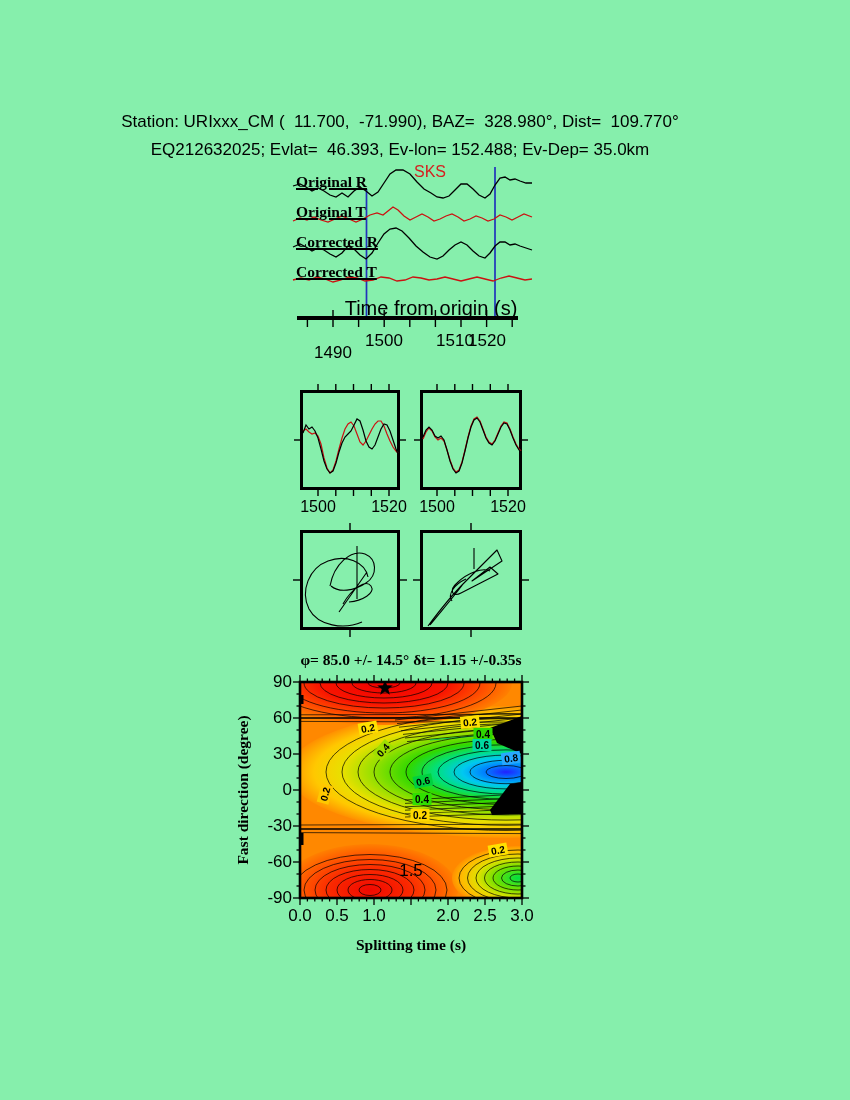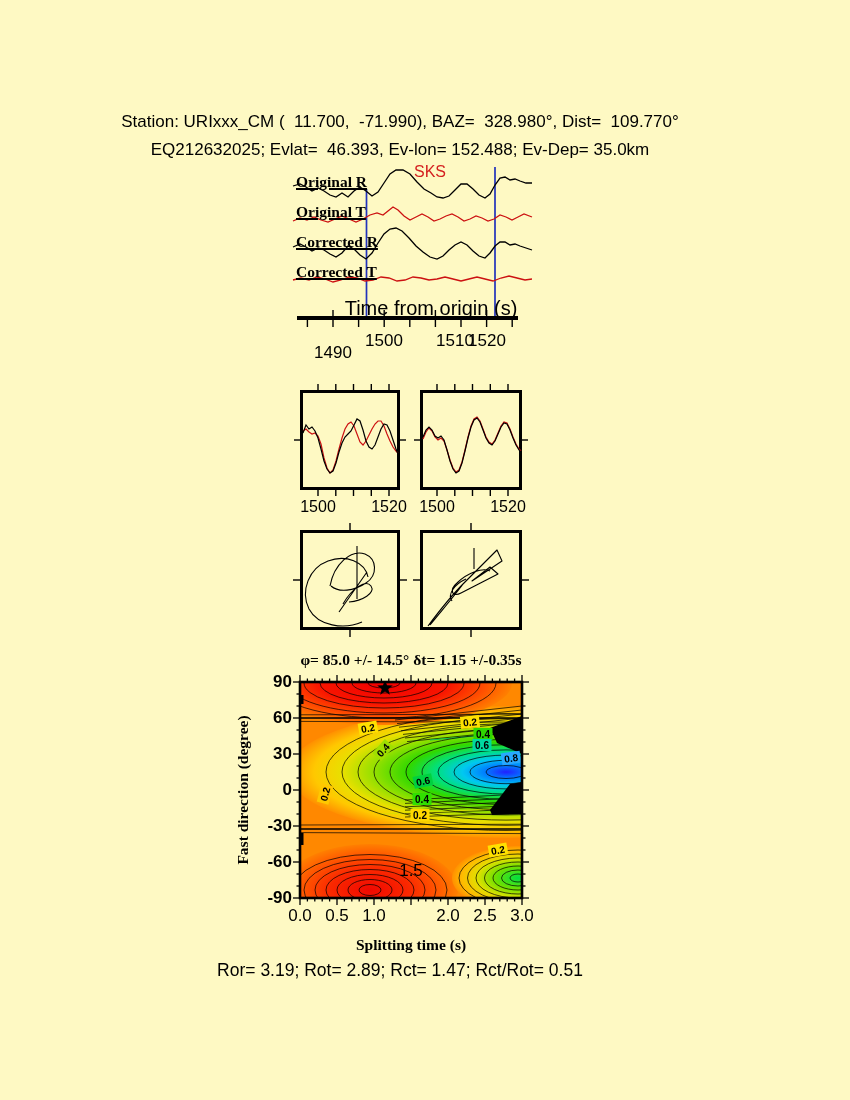--- a/index.html
+++ b/index.html
@@ -1,26 +1,26 @@
 <!DOCTYPE html>
 <html><head>
 <meta charset="utf-8">
 <style>
   html,body{margin:0;padding:0;background:#fff;}
-  #canvas{position:relative;width:850px;height:1100px;background:#fef9c3;overflow:hidden;
+  #canvas{position:relative;width:850px;height:1100px;background:#86efac;overflow:hidden;
           font-family:"Liberation Sans",sans-serif;color:#000;}
   .abs{position:absolute;}
   .hdr{white-space:pre;font-size:17px;text-align:center;width:660px;left:70px;}
   .wlabel{font-family:"Liberation Serif",serif;font-weight:bold;font-size:15.5px;
           text-decoration:underline;text-decoration-thickness:1.5px;}
   .sks{color:#d42020;font-size:16px;}
   .axlabel{font-size:20px;text-align:center;}
   .tick{font-size:17px;text-align:center;}
   .btick{font-size:16px;text-align:center;}
-  .ytick{font-size:17px;text-align:right;font-weight:bold;}
+  .ytick{font-size:17px;text-align:right;}
   .serifb{font-family:"Liberation Serif",serif;font-weight:bold;}
   .ctitle{font-size:15.5px;text-align:center;white-space:pre;}
   .caxis{font-size:15.5px;text-align:center;}
   .footer{font-size:17.5px;text-align:center;white-space:pre;}
   svg{position:absolute;overflow:visible;}
 </style>
 </head>
 <body>
 
 <div id="canvas">
@@ -379,14 +379,13 @@
   <div class="abs tick" style="left:280px;top:906px;width:40px;">0.0</div>
   <div class="abs tick" style="left:317px;top:906px;width:40px;">0.5</div>
   <div class="abs tick" style="left:354px;top:906px;width:40px;">1.0</div>
   <div class="abs tick" style="left:391px;top:861px;width:40px;">1.5</div>
   <div class="abs tick" style="left:428px;top:906px;width:40px;">2.0</div>
   <div class="abs tick" style="left:465px;top:906px;width:40px;">2.5</div>
   <div class="abs tick" style="left:502px;top:906px;width:40px;">3.0</div>
   <div class="abs serifb caxis" style="left:144px;top:780px;width:200px;height:20px;transform:rotate(-90deg);">Fast direction (degree)</div>
   <div class="abs serifb caxis" style="left:311px;top:936px;width:200px;">Splitting time (s)</div>
 
-  <div class="abs footer" style="left:150px;top:960px;width:500px;">Ror= 3.19; Rot= 2.89; Rct= 1.47; Rct/Rot= 0.51</div>
 </div>
 
 </body></html>

